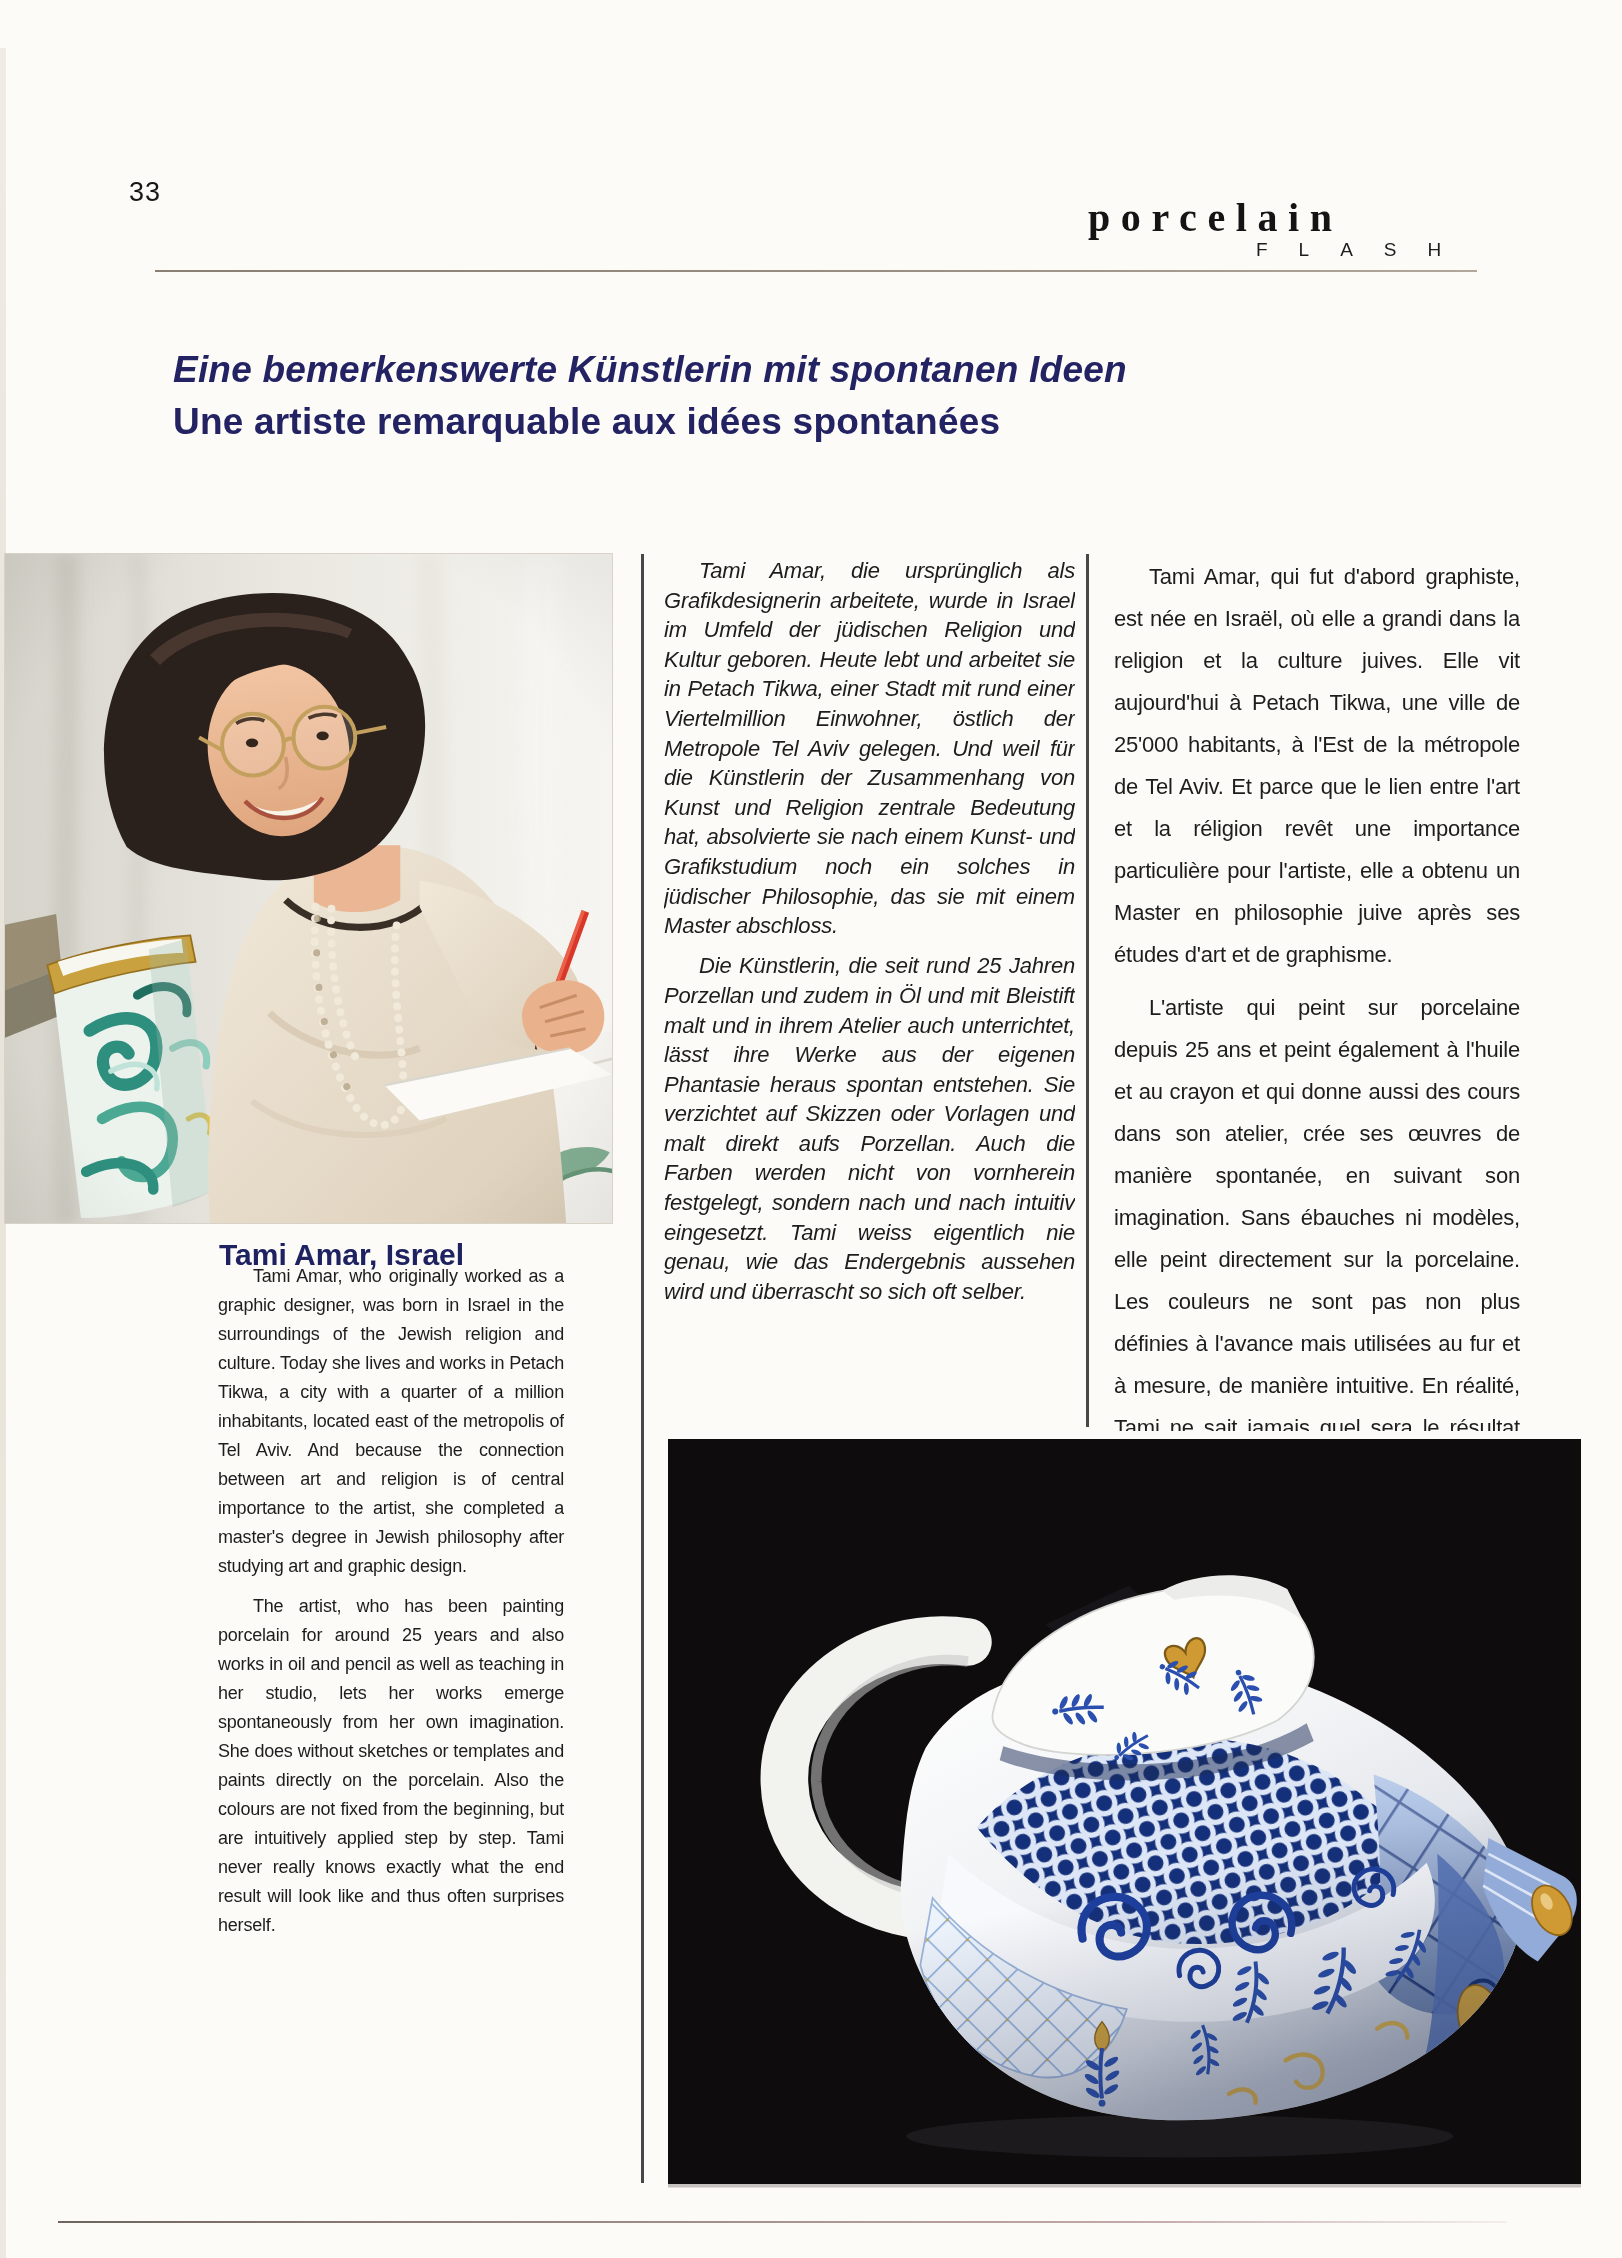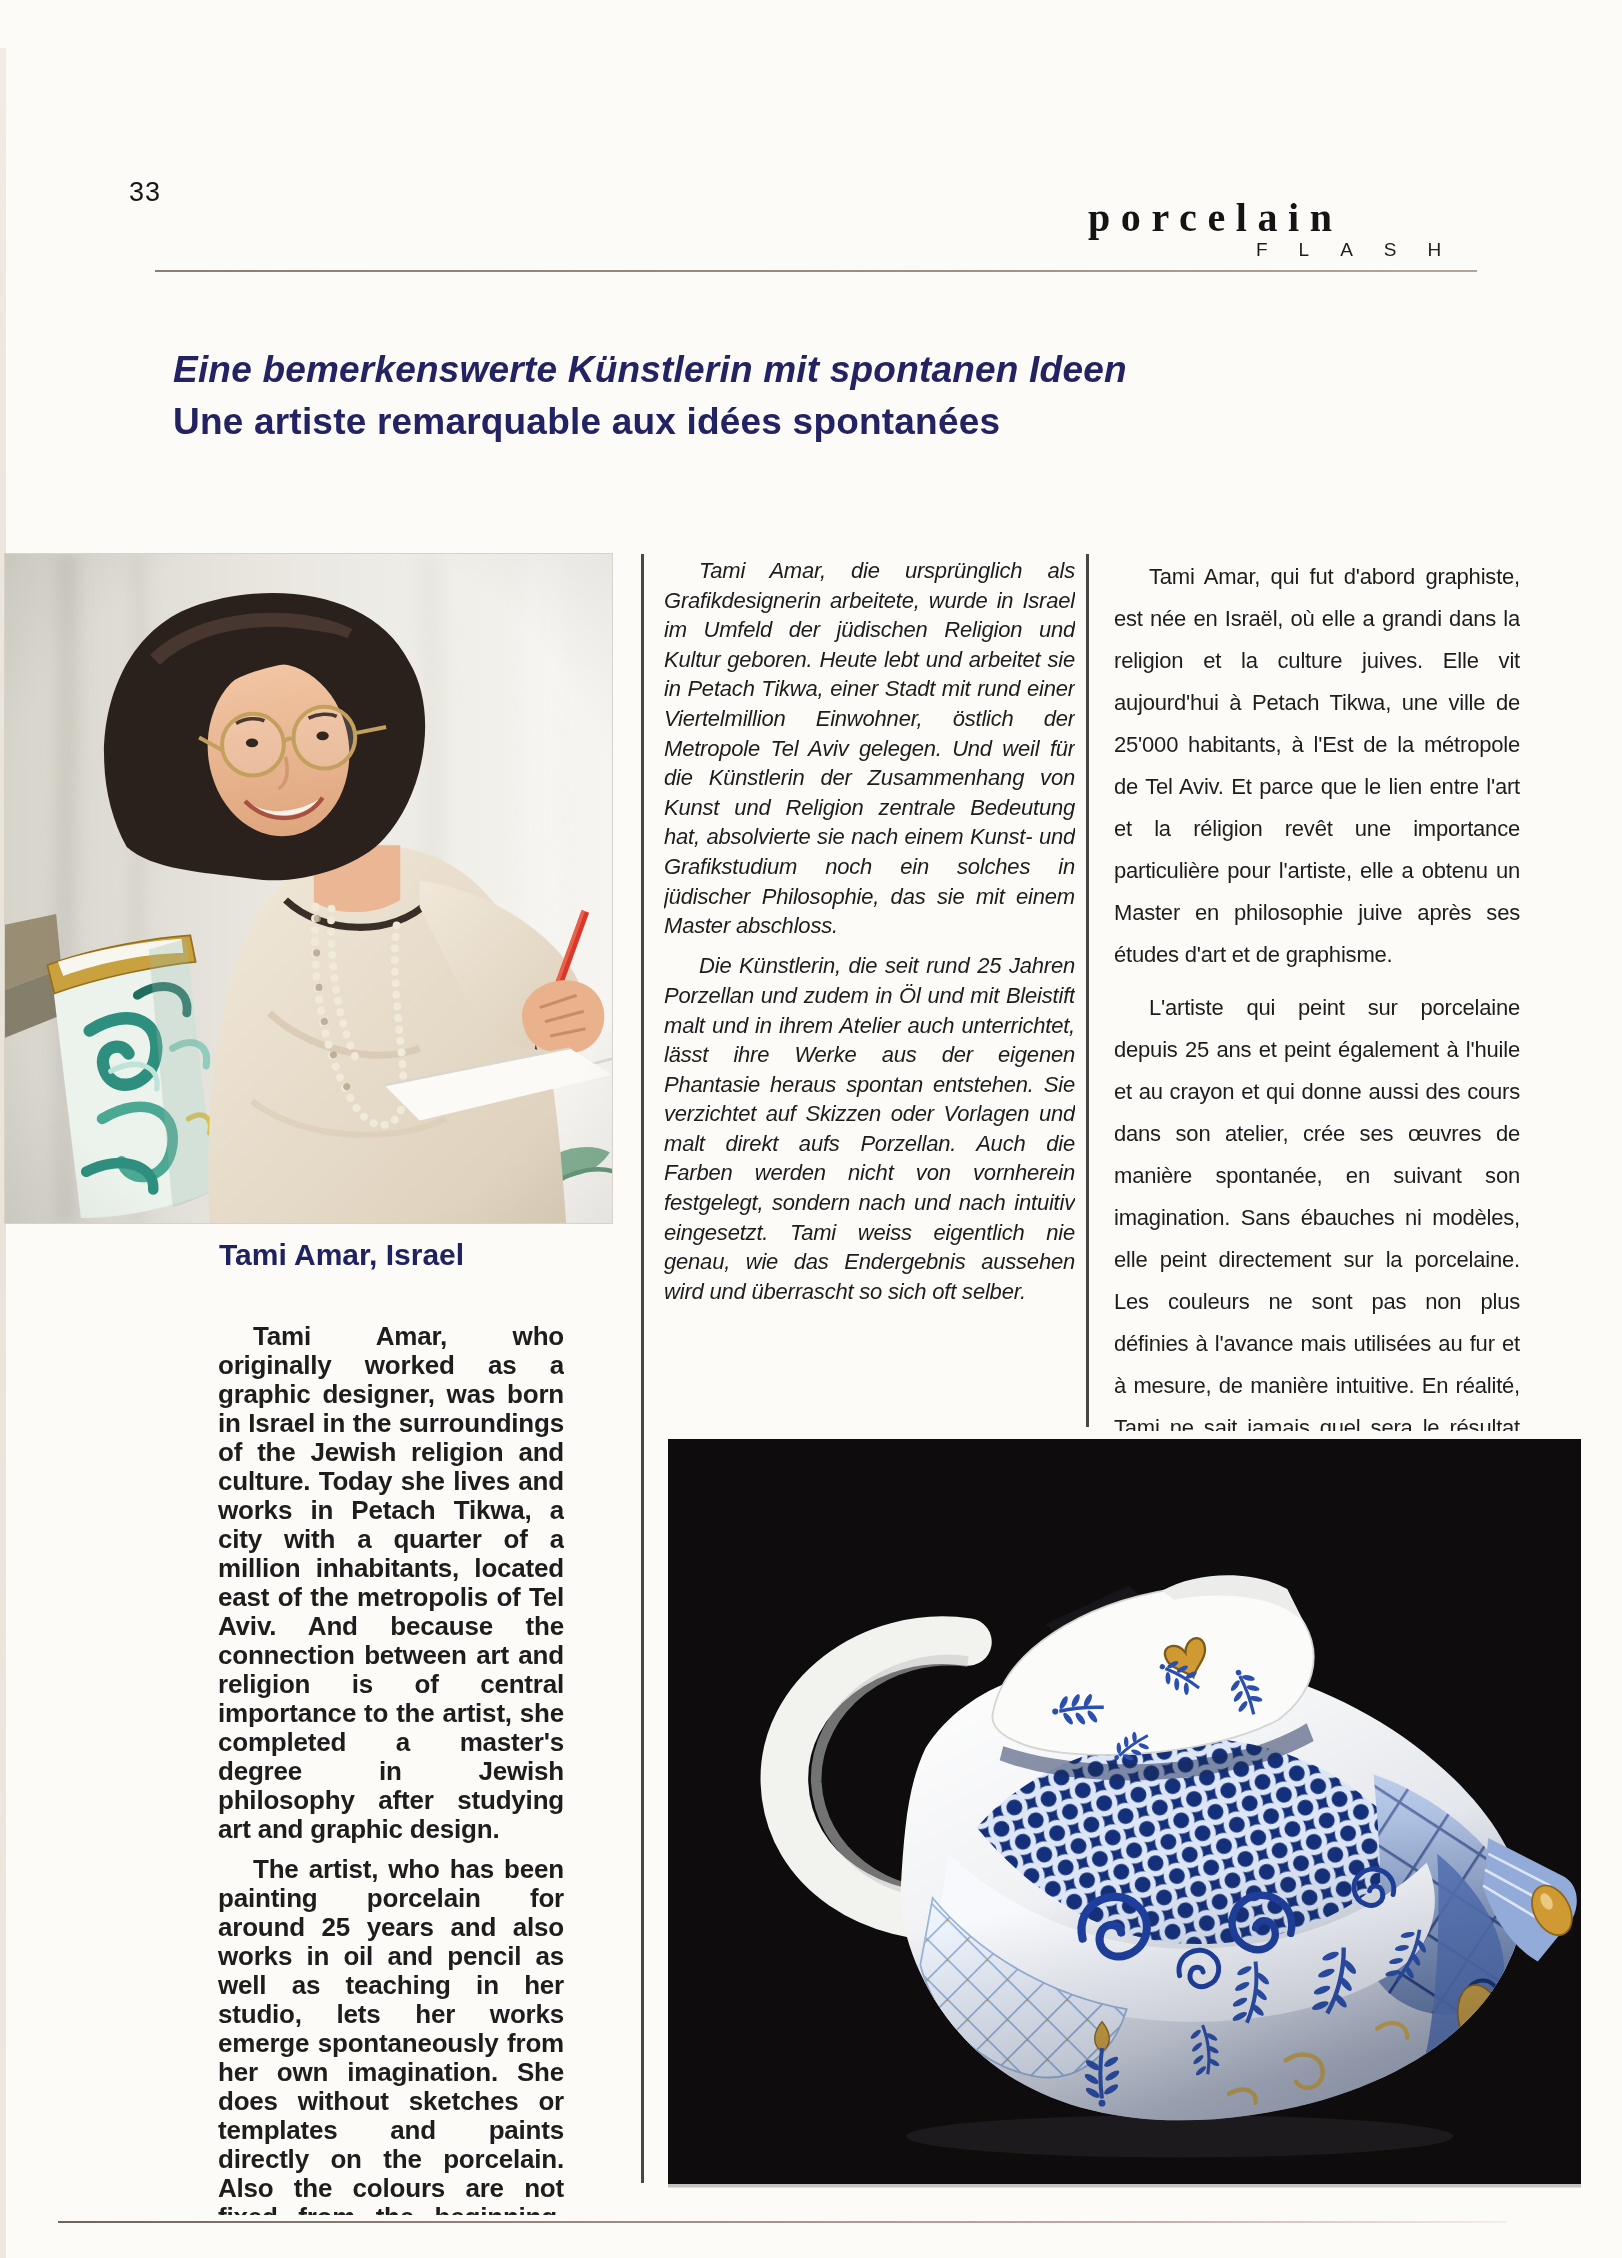--- a/index.html
+++ b/index.html
@@ -30,22 +30,22 @@
   .divider{position:absolute;width:2.6px;background:#474747;}
   .divider.a{left:641px;top:506px;height:1629px;}
   .divider.b{left:1086px;top:506px;height:873px;}
   .col{position:absolute;overflow:hidden;text-align:justify;}
   .col p{margin:0 0 10.6px 0;text-indent:35px;hyphens:none;}
   .col-german{left:664px;top:508px;width:411px;height:875px;
     font-size:22px;line-height:29.6px;font-style:italic;letter-spacing:-0.2px;}
   .col-french{left:1114px;top:508px;width:406px;height:875px;
     font-size:22px;line-height:42px;letter-spacing:-0.2px;}
   .caption{position:absolute;left:219px;top:1190px;font-size:30px;font-weight:700;color:#1f2260;}
-  .col-english{left:218px;top:1274px;width:346px;height:893px;
-    font-size:26px;line-height:29px;letter-spacing:-0.2px;font-weight:bold;}
+  .col-english{left:218px;top:1214px;width:346px;height:893px;
+    font-size:18px;line-height:29px;letter-spacing:-0.2px;}
   .photo-teapot{position:absolute;left:668px;top:1391px;width:913px;height:745px;
     background:#0f0c0d;box-shadow:0 3.5px 0 rgba(95,85,82,.35);}
   .photo-teapot svg{display:block;width:100%;height:100%;}
   .rule-bottom{position:absolute;left:58px;top:2173px;width:1449px;height:2.2px;
     background:linear-gradient(90deg,#6f655c,#a2908a 45%,#c2abaa 75%,rgba(195,170,170,.15));}
   .smudge{position:absolute;border-radius:50%;filter:blur(6.2px);opacity:.45;}
   .s1{left:291px;top:2243px;width:106px;height:14px;background:#d9d090;}
   .s2{left:670px;top:2244px;width:132px;height:12.4px;background:#aebcd8;}
   .s3{left:882px;top:2246px;width:106px;height:10.6px;background:#d8c3cd;}
   .s4{left:1147px;top:2243px;width:194px;height:14px;background:#c0cbb4;}

